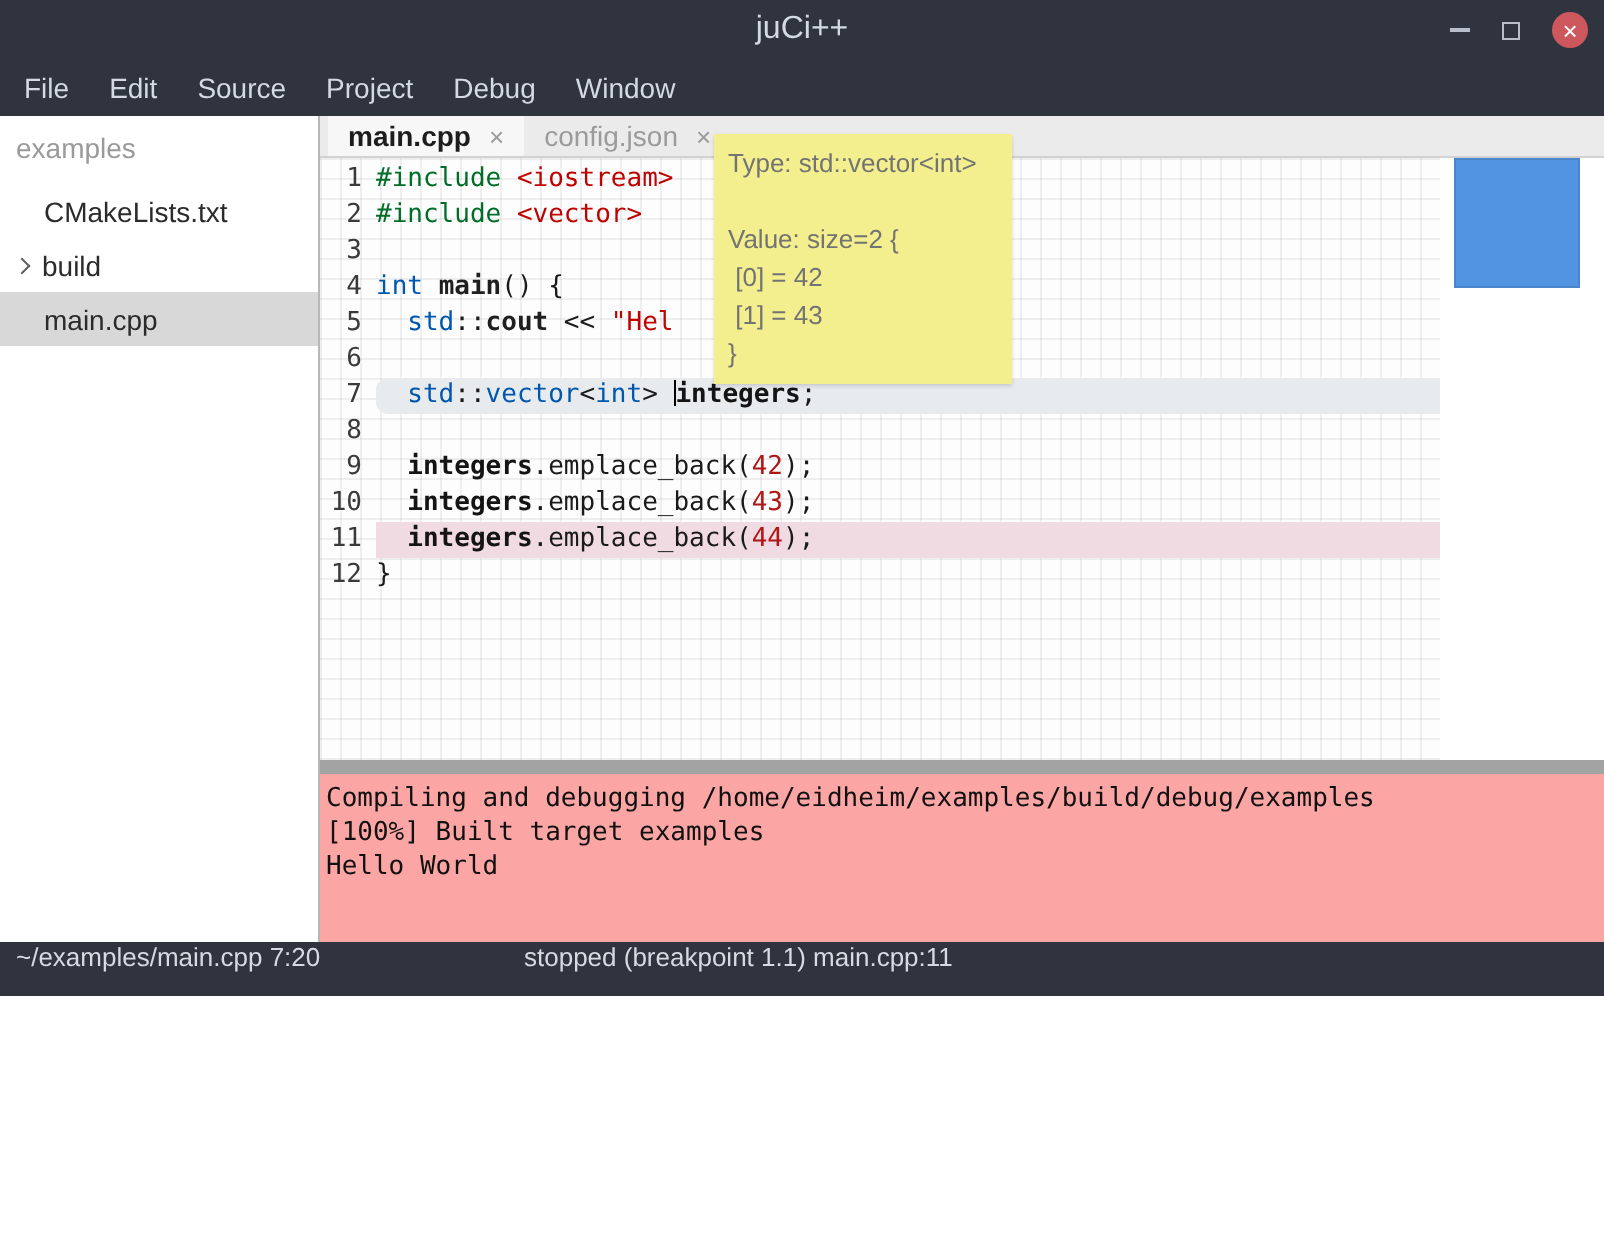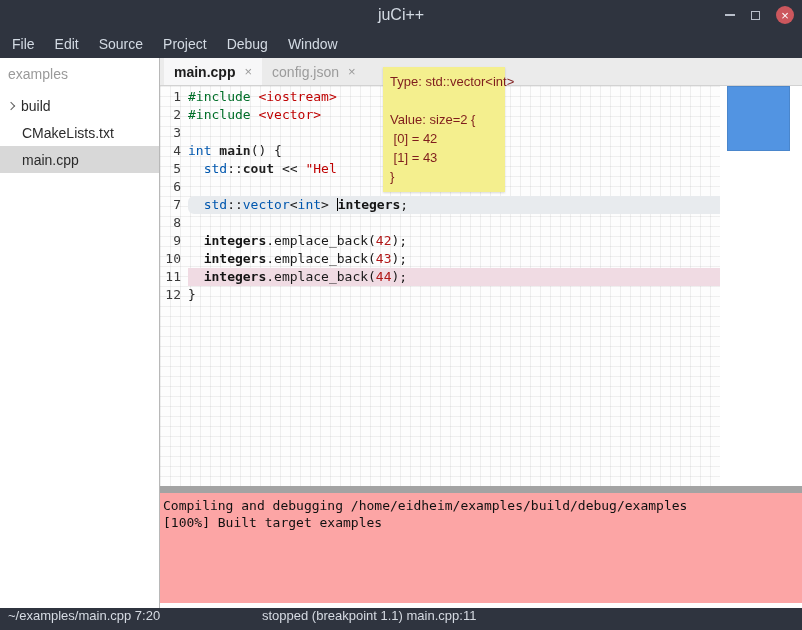--- a/index.html
+++ b/index.html
@@ -12,21 +12,21 @@
   .win-controls { position:absolute; right:8px; top:0; height:30px; display:flex; align-items:center; gap:16px; }
   .min-icon { width:10px; height:2px; background:#b9bfca; display:inline-block; }
   .restore-icon { width:9px; height:9px; border:1.5px solid #b9bfca; display:inline-block; }
   .close-btn { width:18px; height:18px; border-radius:50%; background:#cc575d; color:#fff; display:flex; align-items:center; justify-content:center; font-size:13px; line-height:1; }
 
   
   .menubar { height:28px; background:#2f343f; display:flex; align-items:center; padding-left:2px; }
   .menu-item { padding:0 10px; color:#d3dae3; font-size:14px; line-height:28px; }
 
   
-  .main { display:flex; height:550px; }
+  .main { display:flex; height:413px; }
   .sidebar { width:160px; background:#fff; border-right:1px solid #b8b8b8; overflow:hidden; }
   .sidebar-header { color:#9a9a9a; font-size:14px; padding:8px 8px 10px 8px; }
   .tree-item { height:27px; display:flex; align-items:center; padding-left:22px; color:#2b2b2b; font-size:14px; cursor:default; }
   .tree-item.expandable { padding-left:8px; }
   .tree-item.selected { background:#d8d8d8; }
   .chevron { width:6px; height:6px; border-top:1.5px solid #606060; border-right:1.5px solid #606060; transform:rotate(45deg); margin-right:7px; flex:0 0 auto; }
 
   .right-col { flex:1; display:flex; flex-direction:column; min-width:0; }
 
   
@@ -64,22 +64,22 @@
   
   .console { height:117px; border-top:7px solid #a3a3a3; background:#fca5a5; padding:4px 0 0 3px;
     font-family:"DejaVu Sans Mono","Liberation Mono",monospace; font-size:13px; color:#111; }
   .console-line { height:17px; line-height:17px; white-space:pre; }
 
   
   .statusbar { height:27px; background:#2f343f; color:#d6dbe3; font-size:13px; display:flex; align-items:flex-start; padding:0 8px; position:relative; }
   .status-center { position:absolute; left:262px; }
 
   
-  .tooltip { position:absolute; left:357px; top:67px; width:122px; background:#f4ef8e; z-index:20;
-    padding:5px 7px 6px 7px; font-size:13px; color:#7f1d1d; box-shadow:0 1px 2px rgba(0,0,0,0.15);margin-left:26px; }
+  .tooltip { position:absolute; left:357px; top:67px; width:149px; background:#f4ef8e; z-index:20;
+    padding:5px 7px 6px 7px; font-size:13px; color:#737373; box-shadow:0 1px 2px rgba(0,0,0,0.15); }
   .tip-line { min-height:19px; line-height:19px; white-space:pre; }
 </style>
 </head>
 <body>
 
 <div class="titlebar">
   <div class="title">juCi++</div>
   <div class="win-controls">
     <span class="min-icon"></span>
     <span class="restore-icon"></span>
@@ -95,26 +95,26 @@
     <span class="menu-item">Source</span>
     <span class="menu-item">Project</span>
     <span class="menu-item">Debug</span>
     <span class="menu-item">Window</span>
   </div>
 
 <div class="main">
   <div class="sidebar">
     <div class="sidebar-header">examples</div>
     <div id="file-tree">
+        <div class="tree-item">
+          <span class="tree-label">CMakeLists.txt</span>
+        </div>
         <div class="tree-item expandable">
           <span class="chevron"></span>
           <span class="tree-label">build</span>
-        </div>
-        <div class="tree-item">
-          <span class="tree-label">CMakeLists.txt</span>
         </div>
         <div class="tree-item selected">
           <span class="tree-label">main.cpp</span>
         </div>
       </div>
   </div>
 
   <div class="right-col">
     <div class="tabbar">
         <div class="tab active">
@@ -178,20 +178,21 @@
           <div class="code"><span class="tk-pl">}</span></div>
         </div>
         <div class="scroll-strip">
         <div class="scroll-thumb"></div>
       </div>
       </div>
 
     <div class="console" id="console">
         <div class="console-line">Compiling and debugging /home/eidheim/examples/build/debug/examples</div>
         <div class="console-line">[100%] Built target examples</div>
+        <div class="console-line">Hello World</div>
       </div>
   </div>
 </div>
 
 <div class="statusbar">
   <span>~/examples/main.cpp 7:20</span>
   <span class="status-center">stopped (breakpoint 1.1) main.cpp:11</span>
 </div>
 
 <div class="tooltip" id="tooltip">

